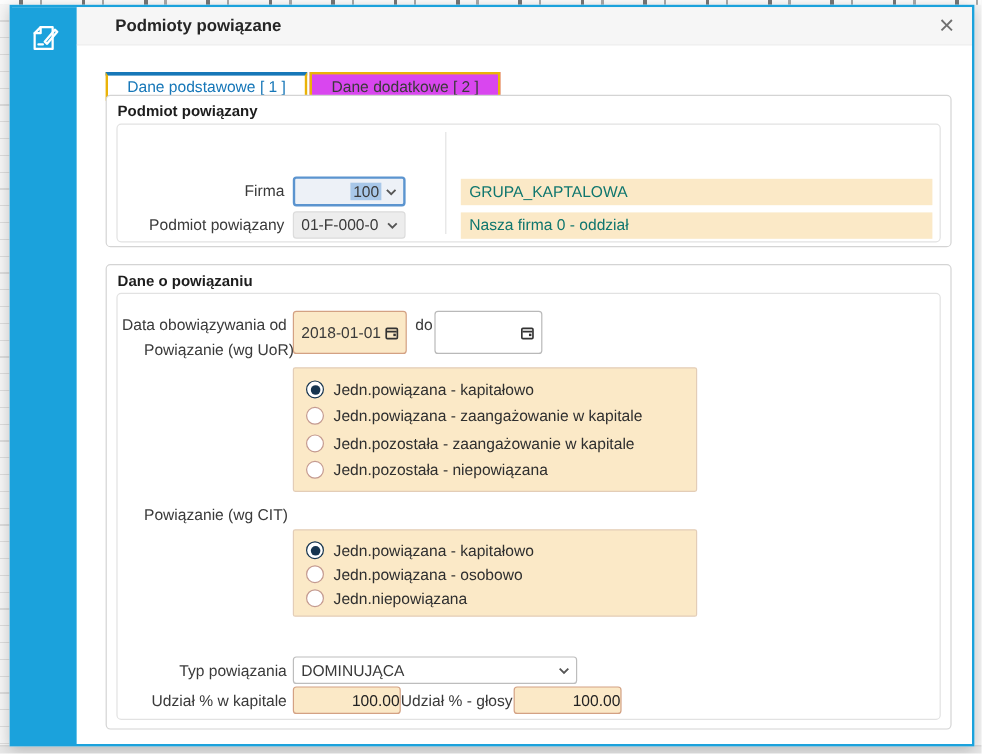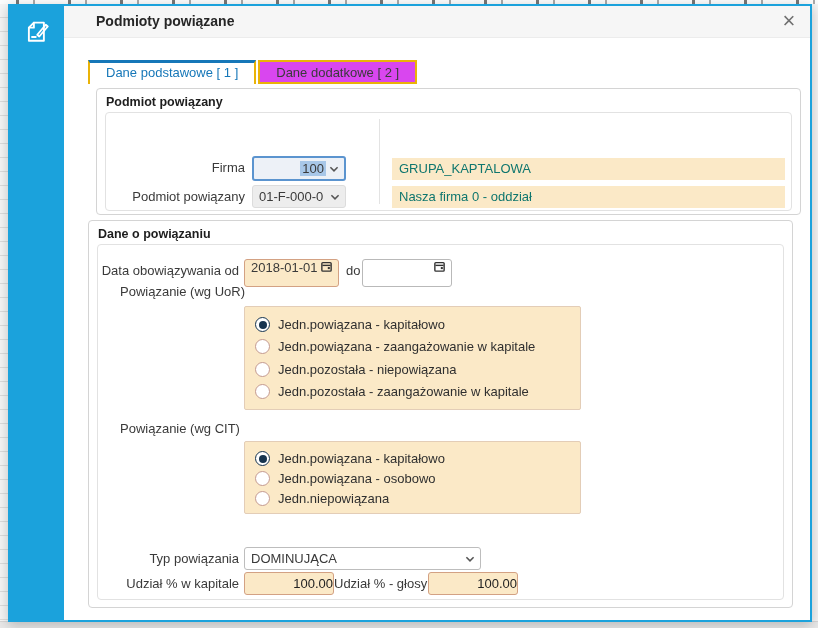--- a/index.html
+++ b/index.html
@@ -30,21 +30,21 @@
 
   
   .tabs{position:absolute;left:24px;top:22px;display:flex;align-items:flex-end;}
   .tab{box-sizing:border-box;height:24px;padding:0 16px;border:2px solid #eab308;background:#d946ef;
     line-height:21px;color:#3a3a3a;cursor:pointer;white-space:nowrap;}
   .tab.active{border-top:3px solid #1677b8;border-bottom:none;background:#fff;color:#1677b8;line-height:19px;}
   .tab.inactive{margin-left:2px;}
 
   
   .group{position:absolute;box-sizing:border-box;border:1px solid #d4d4d4;border-radius:4px;background:#fff;}
-  .g1{left:24px;top:50px;width:705px;height:127px;margin-left:8px;}
+  .g1{left:24px;top:41px;width:705px;height:127px;}
   .g2{left:24px;top:182px;width:705px;height:388px;}
   .group-heading{position:absolute;left:9px;top:6px;font-weight:bold;font-size:12.5px;color:#1d1d1d;}
   .panel{position:absolute;left:8px;right:8px;box-sizing:border-box;border:1px solid #e2e2e2;border-radius:4px;background:#fff;}
   .p1{top:23px;height:99px;}
   .p2{top:23px;height:356px;}
 
   .lbl{position:absolute;height:24px;line-height:24px;text-align:right;color:#3a3a3a;white-space:nowrap;}
   .lbl-left{position:absolute;height:16px;line-height:16px;color:#3a3a3a;white-space:nowrap;}
 
   
@@ -55,21 +55,21 @@
   .combo-firma .val{text-align:right;}
   .sel-hl{background:#a8c7e8;padding:0 2px;}
   .combo-podmiot{left:146px;top:72px;width:94px;height:23px;background:#ededed;border:1px solid #dcdcdc;padding:0 4px 0 6px;}
   .combo-typ{left:146px;top:302px;width:237px;height:23px;background:#fff;border:1px solid #bdbdbd;padding:0 4px 0 6px;}
 
   .vdivider{position:absolute;left:273px;top:6px;bottom:6px;width:1px;background:#e3e3e3;}
   .display-field{position:absolute;left:286px;width:393px;height:22px;background:#fbe9c7;line-height:22px;
     padding-left:7px;box-sizing:border-box;color:#0f766e;white-space:nowrap;}
   .df1{top:45px;} .df2{top:73px;}
 
-  .dateinput{position:absolute;box-sizing:border-box;display:flex;height:28px;
+  .dateinput{position:absolute;box-sizing:border-box;display:flex;align-items:center;height:36px;
     border-radius:3px;padding:0 5px 0 6px;cursor:text;}
   .dateinput .val{flex:1;white-space:nowrap;}
   .date-filled{left:146px;top:14px;width:95px;background:#fbe9c7;border:1px solid #d3a183;}
   .date-empty{left:264px;top:14px;width:90px;background:#fff;border:1px solid #b9b9b9;}
   .do-lbl{position:absolute;left:248px;top:14px;line-height:24px;}
 
   .radiopanel{position:absolute;left:146px;width:337px;box-sizing:border-box;background:#fbe9c7;
     border:1px solid #e3cdb7;border-radius:2px;display:flex;flex-direction:column;gap:5px;padding:9px 10px;}
   .rp1{top:61px;height:104px;} .rp2{top:196px;height:73px;}
   .radiorow{display:flex;align-items:center;gap:8px;height:21px;cursor:pointer;}
@@ -170,25 +170,25 @@
             <div class="radiorow">
               <span class="radio on"></span>
               <span class="rlabel">Jedn.powiązana - kapitałowo</span>
             </div>
             <div class="radiorow">
               <span class="radio"></span>
               <span class="rlabel">Jedn.powiązana - zaangażowanie w kapitale</span>
             </div>
             <div class="radiorow">
               <span class="radio"></span>
+              <span class="rlabel">Jedn.pozostała - zaangażowanie w kapitale</span>
+            </div>
+            <div class="radiorow">
+              <span class="radio"></span>
               <span class="rlabel">Jedn.pozostała  - niepowiązana</span>
-            </div>
-            <div class="radiorow">
-              <span class="radio"></span>
-              <span class="rlabel">Jedn.pozostała - zaangażowanie w kapitale</span>
             </div>
           </div>
 
           <div class="lbl-left" style="left:22px;top:176px;">Powiązanie (wg CIT)</div>
           <div class="radiopanel rp2">
             <div class="radiorow">
               <span class="radio on"></span>
               <span class="rlabel">Jedn.powiązana -  kapitałowo</span>
             </div>
             <div class="radiorow">

